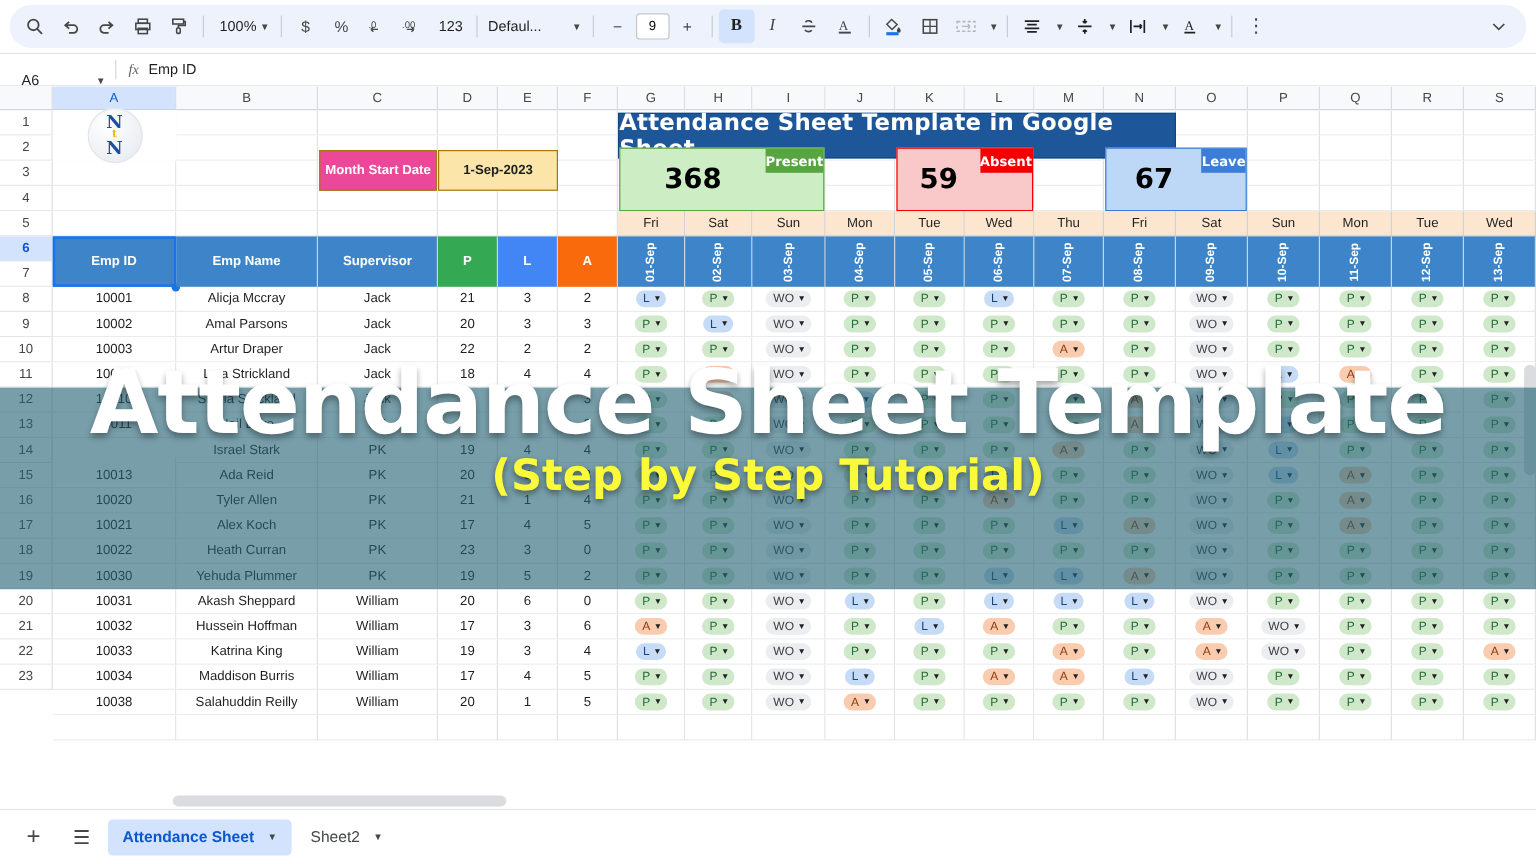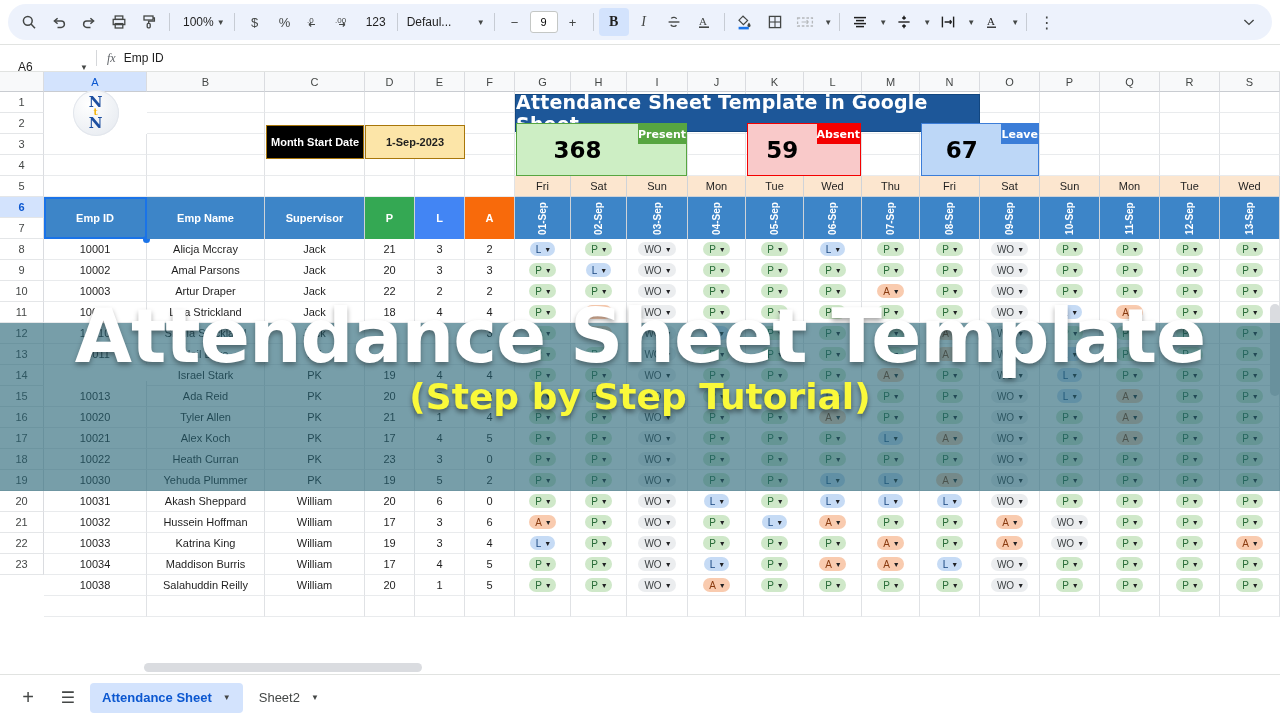--- a/index.html
+++ b/index.html
@@ -67,21 +67,21 @@
                 border:1px solid #12467f;}
   #logo{ width:46px; height:46px; border-radius:50%;
          background:radial-gradient(circle at 35% 30%,#ffffff 0%,#eef1f5 60%,#e3e7ee 100%);
          box-shadow:0 0 0 1px #e2e6ec inset; display:flex; flex-direction:column;
          align-items:center; justify-content:center; line-height:.86;}
   #logo .l1,#logo .l3{ font-size:15px; font-weight:bold; color:#1d4fa0;
                        font-family:"DejaVu Serif", serif;}
   #logo .l2{ font-size:9px; font-weight:bold; color:#f5b40a;
              font-family:"DejaVu Serif", serif;}
 
-  .msd-label{ background:#000000; color:#fff; font-weight:bold; font-size:11px;
+  .msd-label{ background:#ec4899; color:#fff; font-weight:bold; font-size:11px;
               display:flex; align-items:center; justify-content:center; border:1px solid #a8760a;}
   .msd-value{ background:#fce5a8; color:#1f1f1f; font-weight:bold; font-size:11px;
               display:flex; align-items:center; justify-content:center; border:1px solid #a8760a;}
 
   .stat{ display:flex; }
   .stat .num{ flex:1; display:flex; align-items:center; justify-content:center;
               font-size:23px; font-weight:bold; color:#000;
               font-family:"DejaVu Sans", sans-serif;}
   .stat .lab{ height:20px; display:flex; align-items:center; justify-content:center;
               font-size:11px; font-weight:bold; color:#fff;

